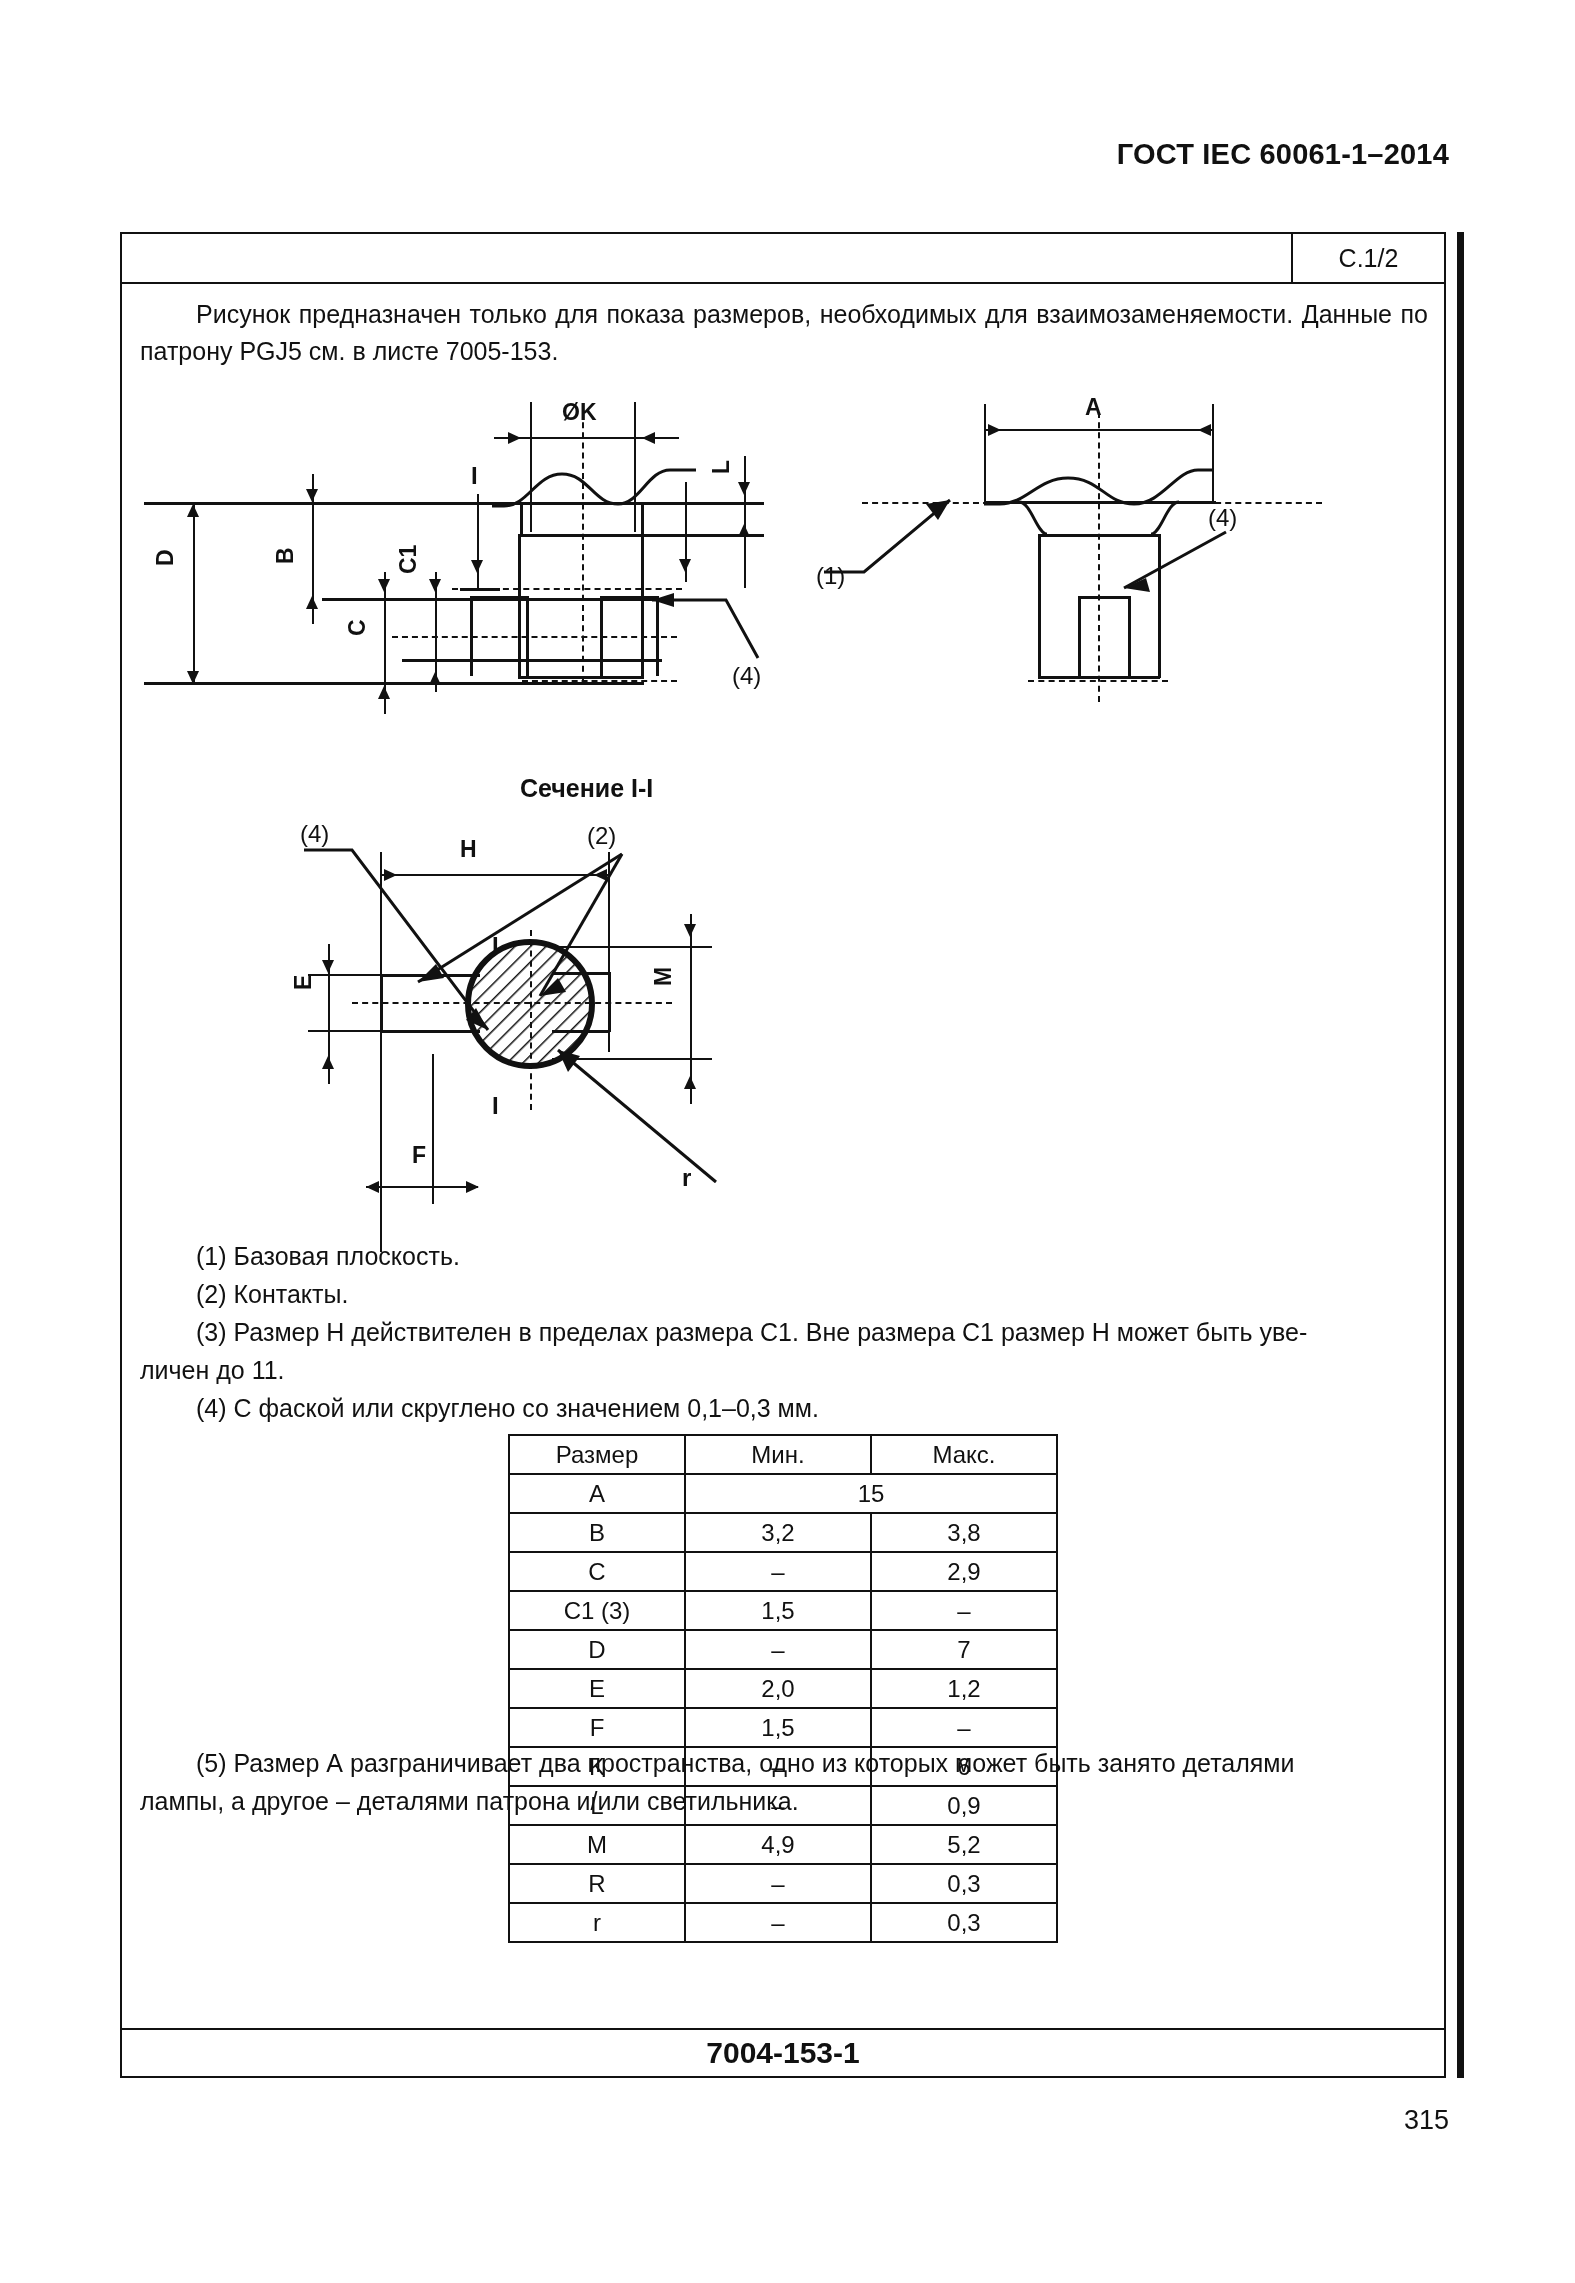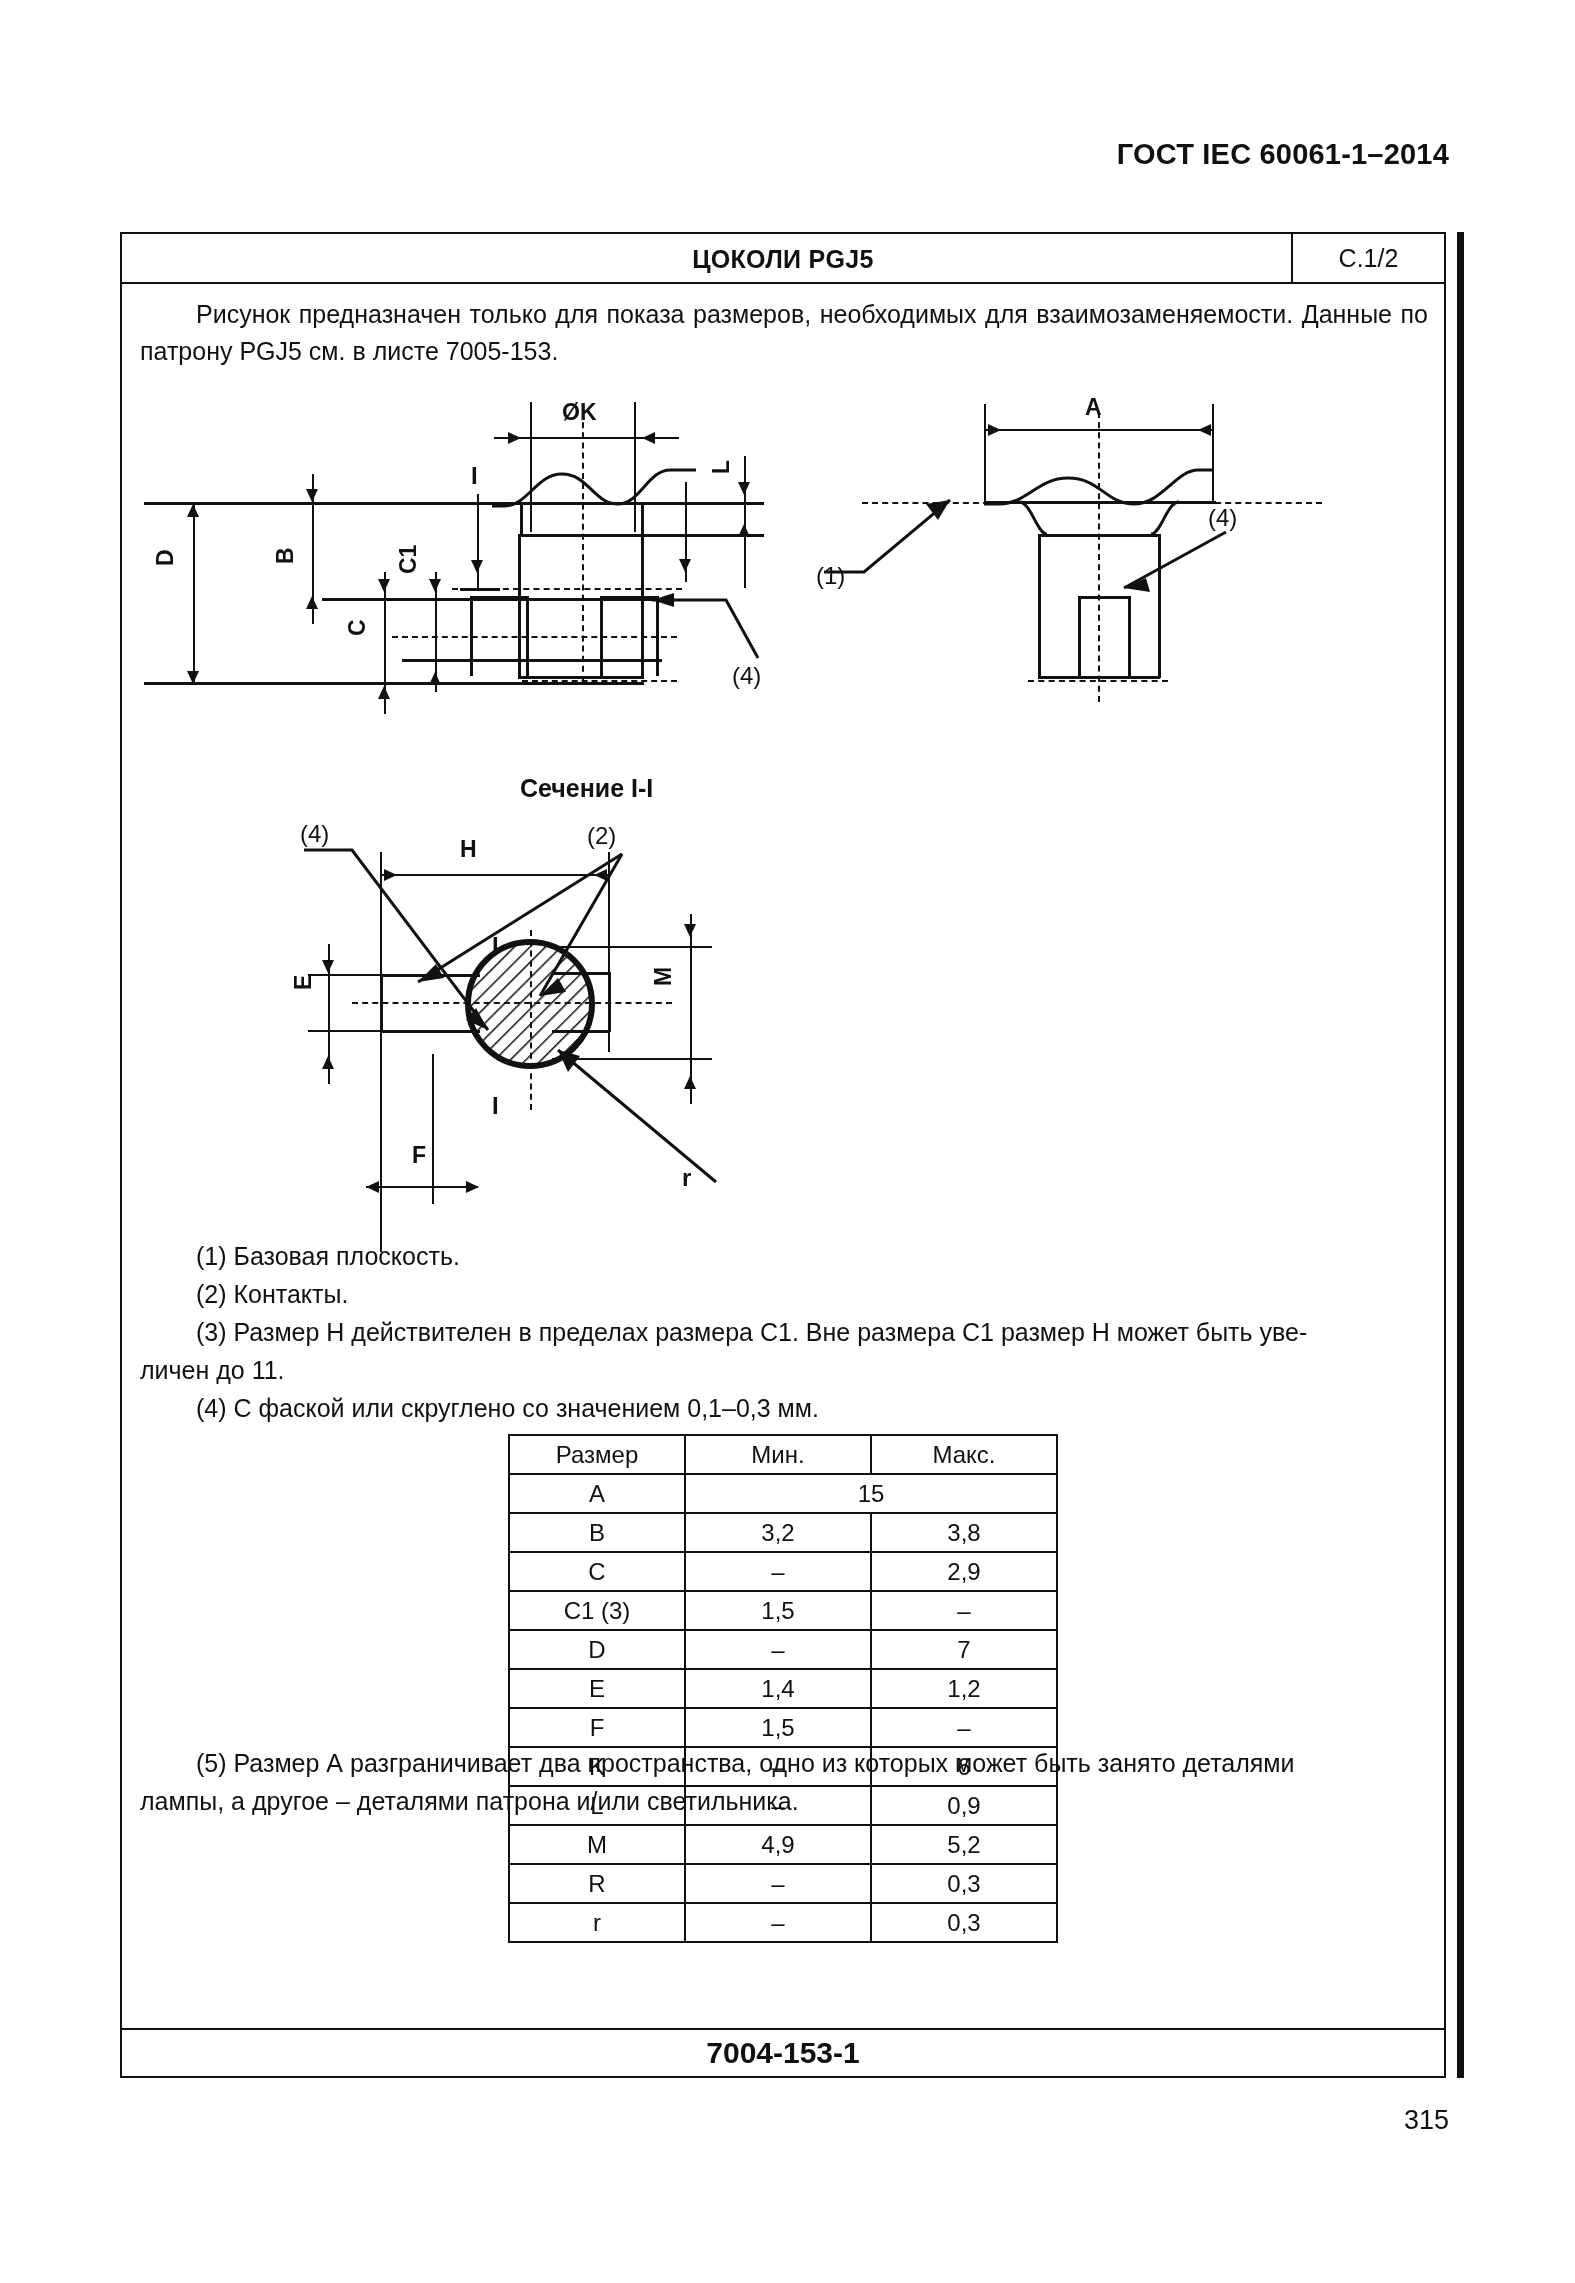--- a/index.html
+++ b/index.html
@@ -229,21 +229,20 @@
 </head>
 <body>
 
 <div class="doc-header">ГОСТ IEC 60061-1–2014</div>
 
 <div class="thick-right-rule"></div>
 
 <div class="sheet-frame">
 
   <div class="title-band">
-    <div class="title-text">ЦОКОЛИ PGJ5</div>
     <div class="page-cell">С.1/2</div>
   </div>
 
   <div class="intro">Рисунок предназначен только для показа размеров, необходимых для взаимозаменяемости. Данные по патрону PGJ5 см. в листе 7005-153.</div>
 
   <div class="drawing">
 
     <div class="dim-label rot" style="left:30px; top:192px;">D</div>
     <div class="drw v-thin" style="left:71px; top:130px; height:180px;"></div>
     <div class="arrow-up" style="left:65px; top:130px;"></div>
@@ -482,21 +481,21 @@
             <td class="c-min">1,5</td>
             <td class="c-max">–</td>
           </tr>
           <tr>
             <td class="c-name">D</td>
             <td class="c-min">–</td>
             <td class="c-max">7</td>
           </tr>
           <tr>
             <td class="c-name">E</td>
-            <td class="c-min">1,4</td>
+            <td class="c-min">2,0</td>
             <td class="c-max">1,2</td>
           </tr>
           <tr>
             <td class="c-name">F</td>
             <td class="c-min">1,5</td>
             <td class="c-max">–</td>
           </tr>
           <tr>
             <td class="c-name">K</td>
             <td class="c-min">–</td>

